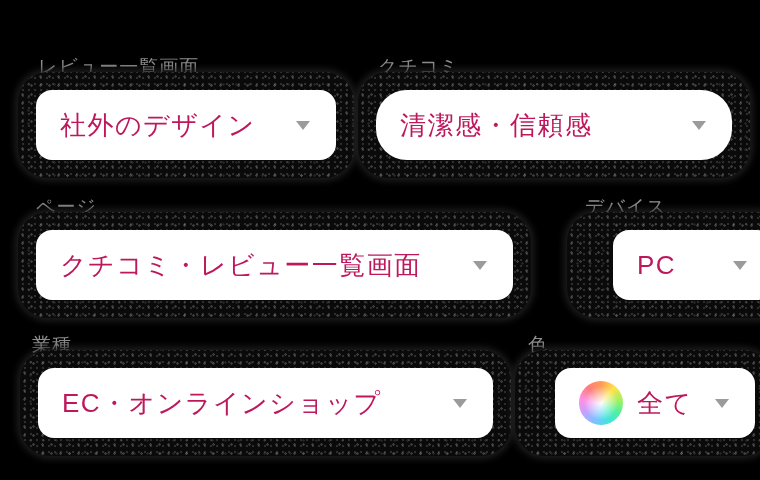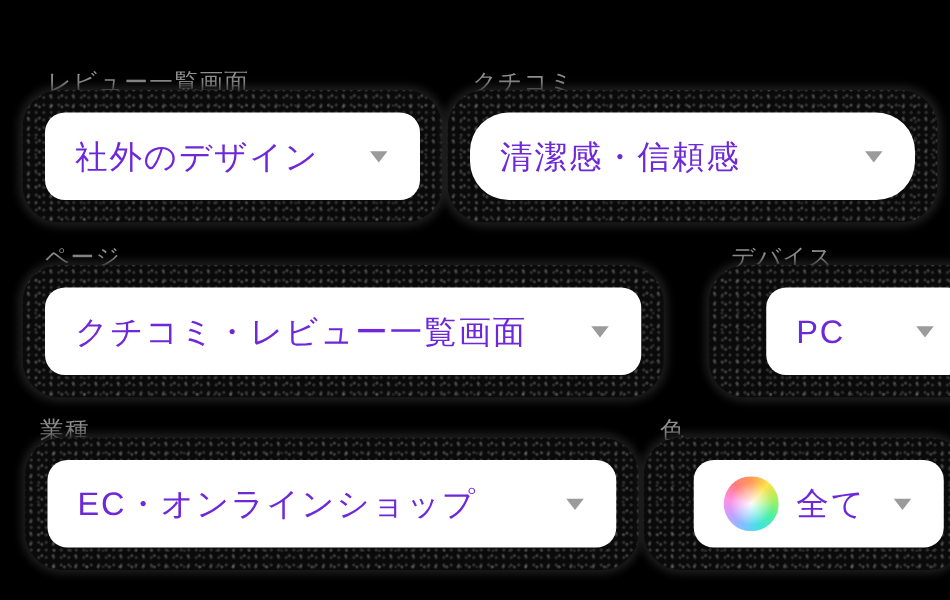--- a/index.html
+++ b/index.html
@@ -46,21 +46,21 @@
     box-sizing: border-box;
     height: 70px;
     background: #ffffff;
     border: none;
     border-radius: 16px;
     padding: 0 26px 0 24px;
     cursor: pointer;
     font-family: inherit;
   }
   .pill .value {
-    color: #6d28d9;
+    color: #be185d;
     font-size: 26px;
     font-weight: 500;
     letter-spacing: 1.5px;
     white-space: nowrap;
   }
   .arrow {
     width: 0;
     height: 0;
     margin-left: auto;
     border-left: 7px solid transparent;

